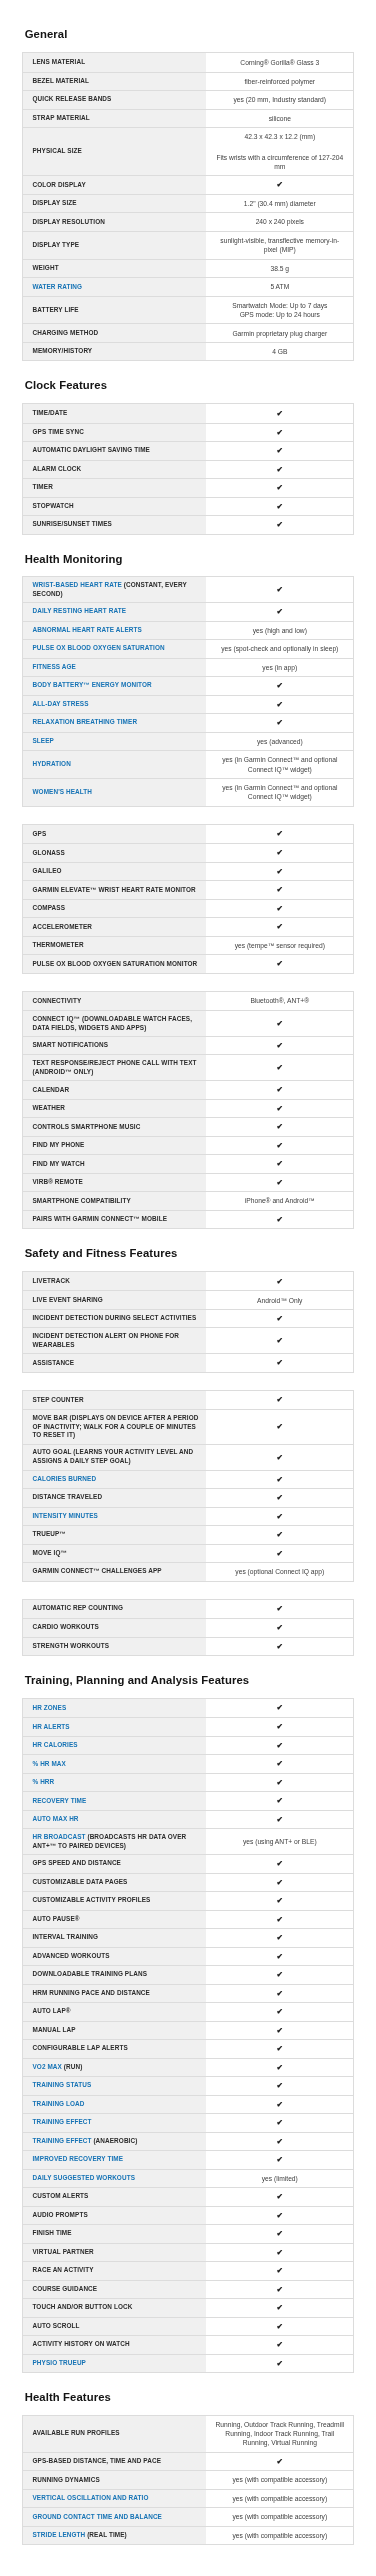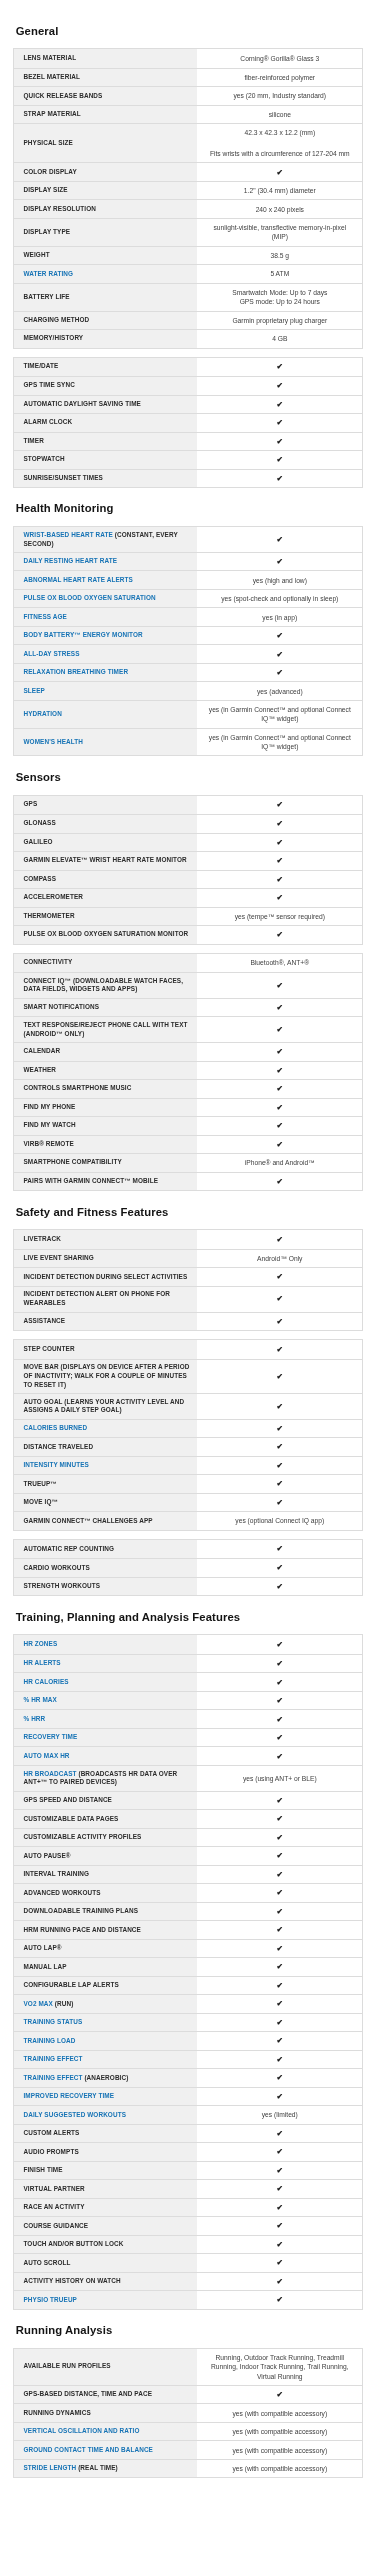--- a/index.html
+++ b/index.html
@@ -3,21 +3,21 @@
 <meta charset="utf-8">
 <style>
   html,body{margin:0;padding:0;background:#ffffff;}
   body{
     width:376px;
     font-family:"Liberation Sans", sans-serif;
     color:#222;
     -webkit-font-smoothing:antialiased;
   }
   #content{padding-top:10.3px;padding-bottom:12.4px;}
-  .section{margin:8px;}
+  .section{margin:17px;}
   .sec-title{
     font-size:11.3px;
     font-weight:700;
     color:#141414;
     letter-spacing:0.1px;
     margin:13.4px 0 10.3px 7.7px;
     line-height:14.4px;
   }
   .tbl{
     margin:0 4.6px 0 5.2px;
@@ -185,20 +185,21 @@
           <div class="lbl">
             <span>MEMORY/HISTORY</span>
           </div>
           <div class="val">
             <span>4 GB</span>
           </div>
         </div>
       </div>
     </div>
     <div class="section">
+      <div class="sec-title">Clock Features</div>
       <div class="tbl">
         <div class="row">
           <div class="lbl">
             <span>TIME/DATE</span>
           </div>
           <div class="val">
             <span class="check">✔</span>
           </div>
         </div>
         <div class="row">
@@ -338,21 +339,20 @@
           <div class="lbl">
             <span><span class="link">WOMEN'S HEALTH</span></span>
           </div>
           <div class="val">
             <span>yes (in Garmin Connect™ and optional Connect IQ™ widget)</span>
           </div>
         </div>
       </div>
     </div>
     <div class="section">
-      <div class="sec-title">Sensors</div>
       <div class="tbl">
         <div class="row">
           <div class="lbl">
             <span>GPS</span>
           </div>
           <div class="val">
             <span class="check">✔</span>
           </div>
         </div>
         <div class="row">
@@ -949,21 +949,21 @@
           <div class="lbl">
             <span><span class="link">PHYSIO TRUEUP</span></span>
           </div>
           <div class="val">
             <span class="check">✔</span>
           </div>
         </div>
       </div>
     </div>
     <div class="section">
-      <div class="sec-title">Running Analysis</div>
+      <div class="sec-title">Health Features</div>
       <div class="tbl">
         <div class="row">
           <div class="lbl">
             <span>AVAILABLE RUN PROFILES</span>
           </div>
           <div class="val">
             <span>Running, Outdoor Track Running, Treadmill Running, Indoor Track Running, Trail Running, Virtual Running</span>
           </div>
         </div>
         <div class="row">

